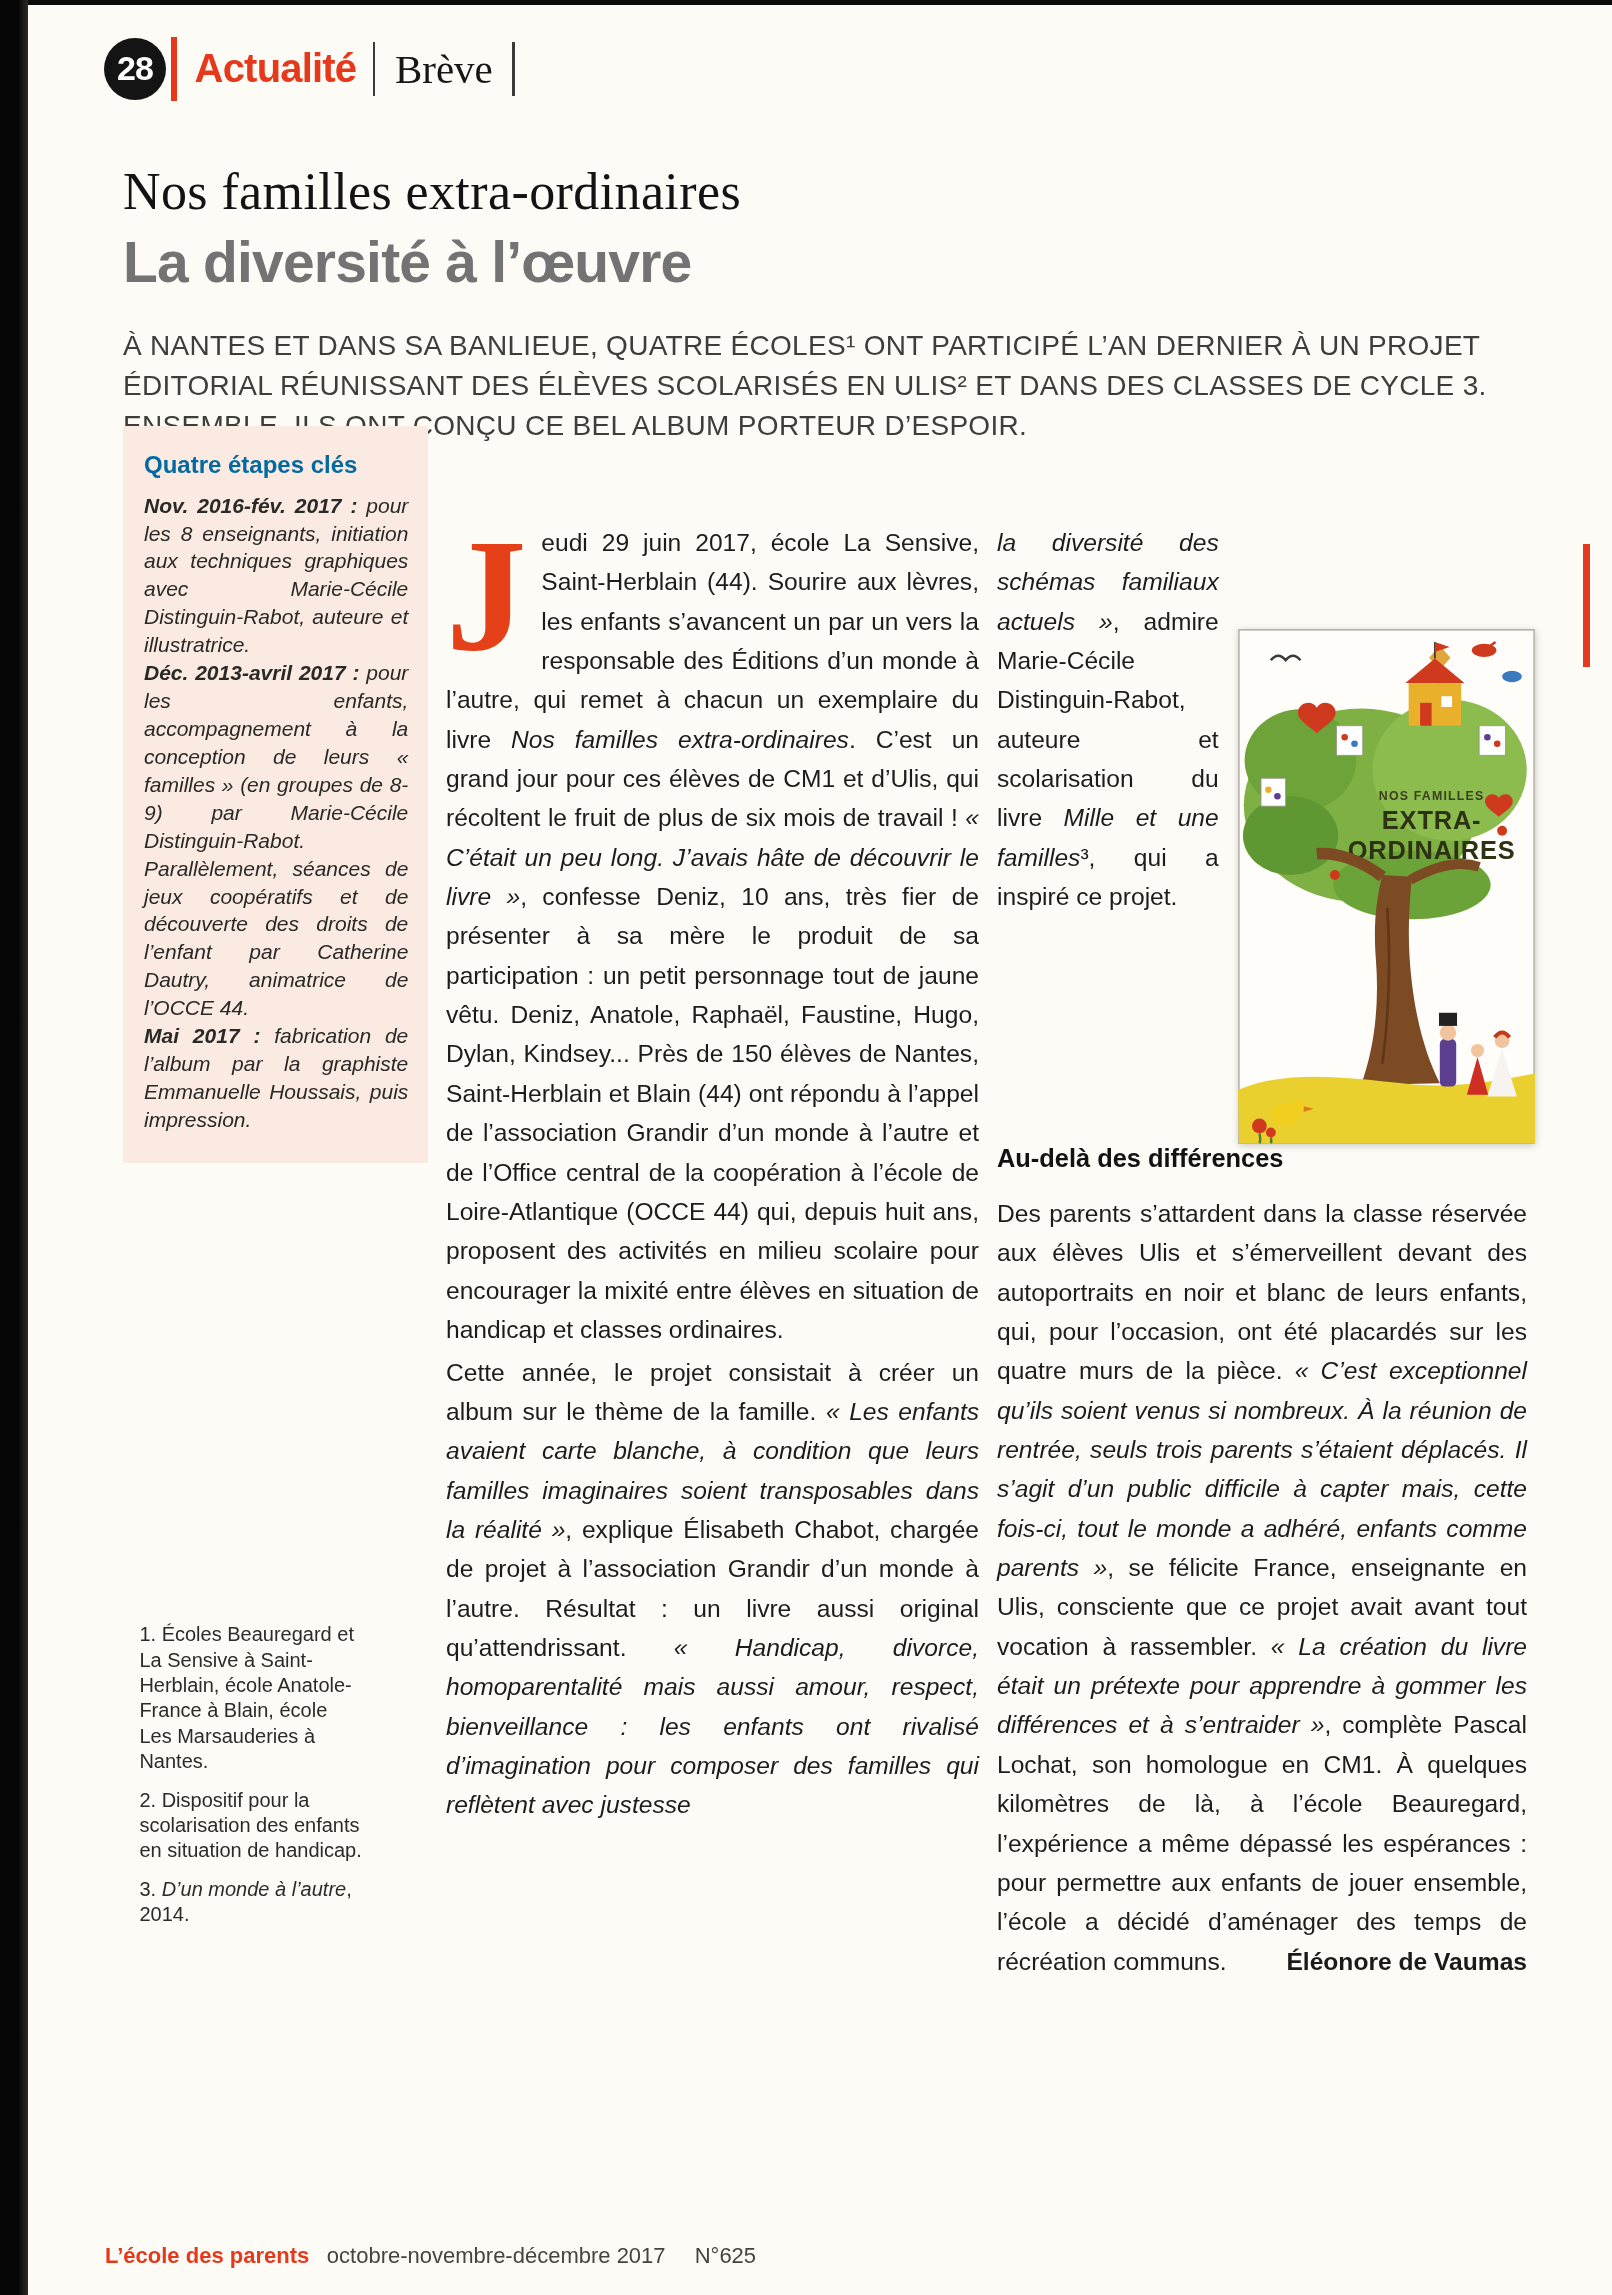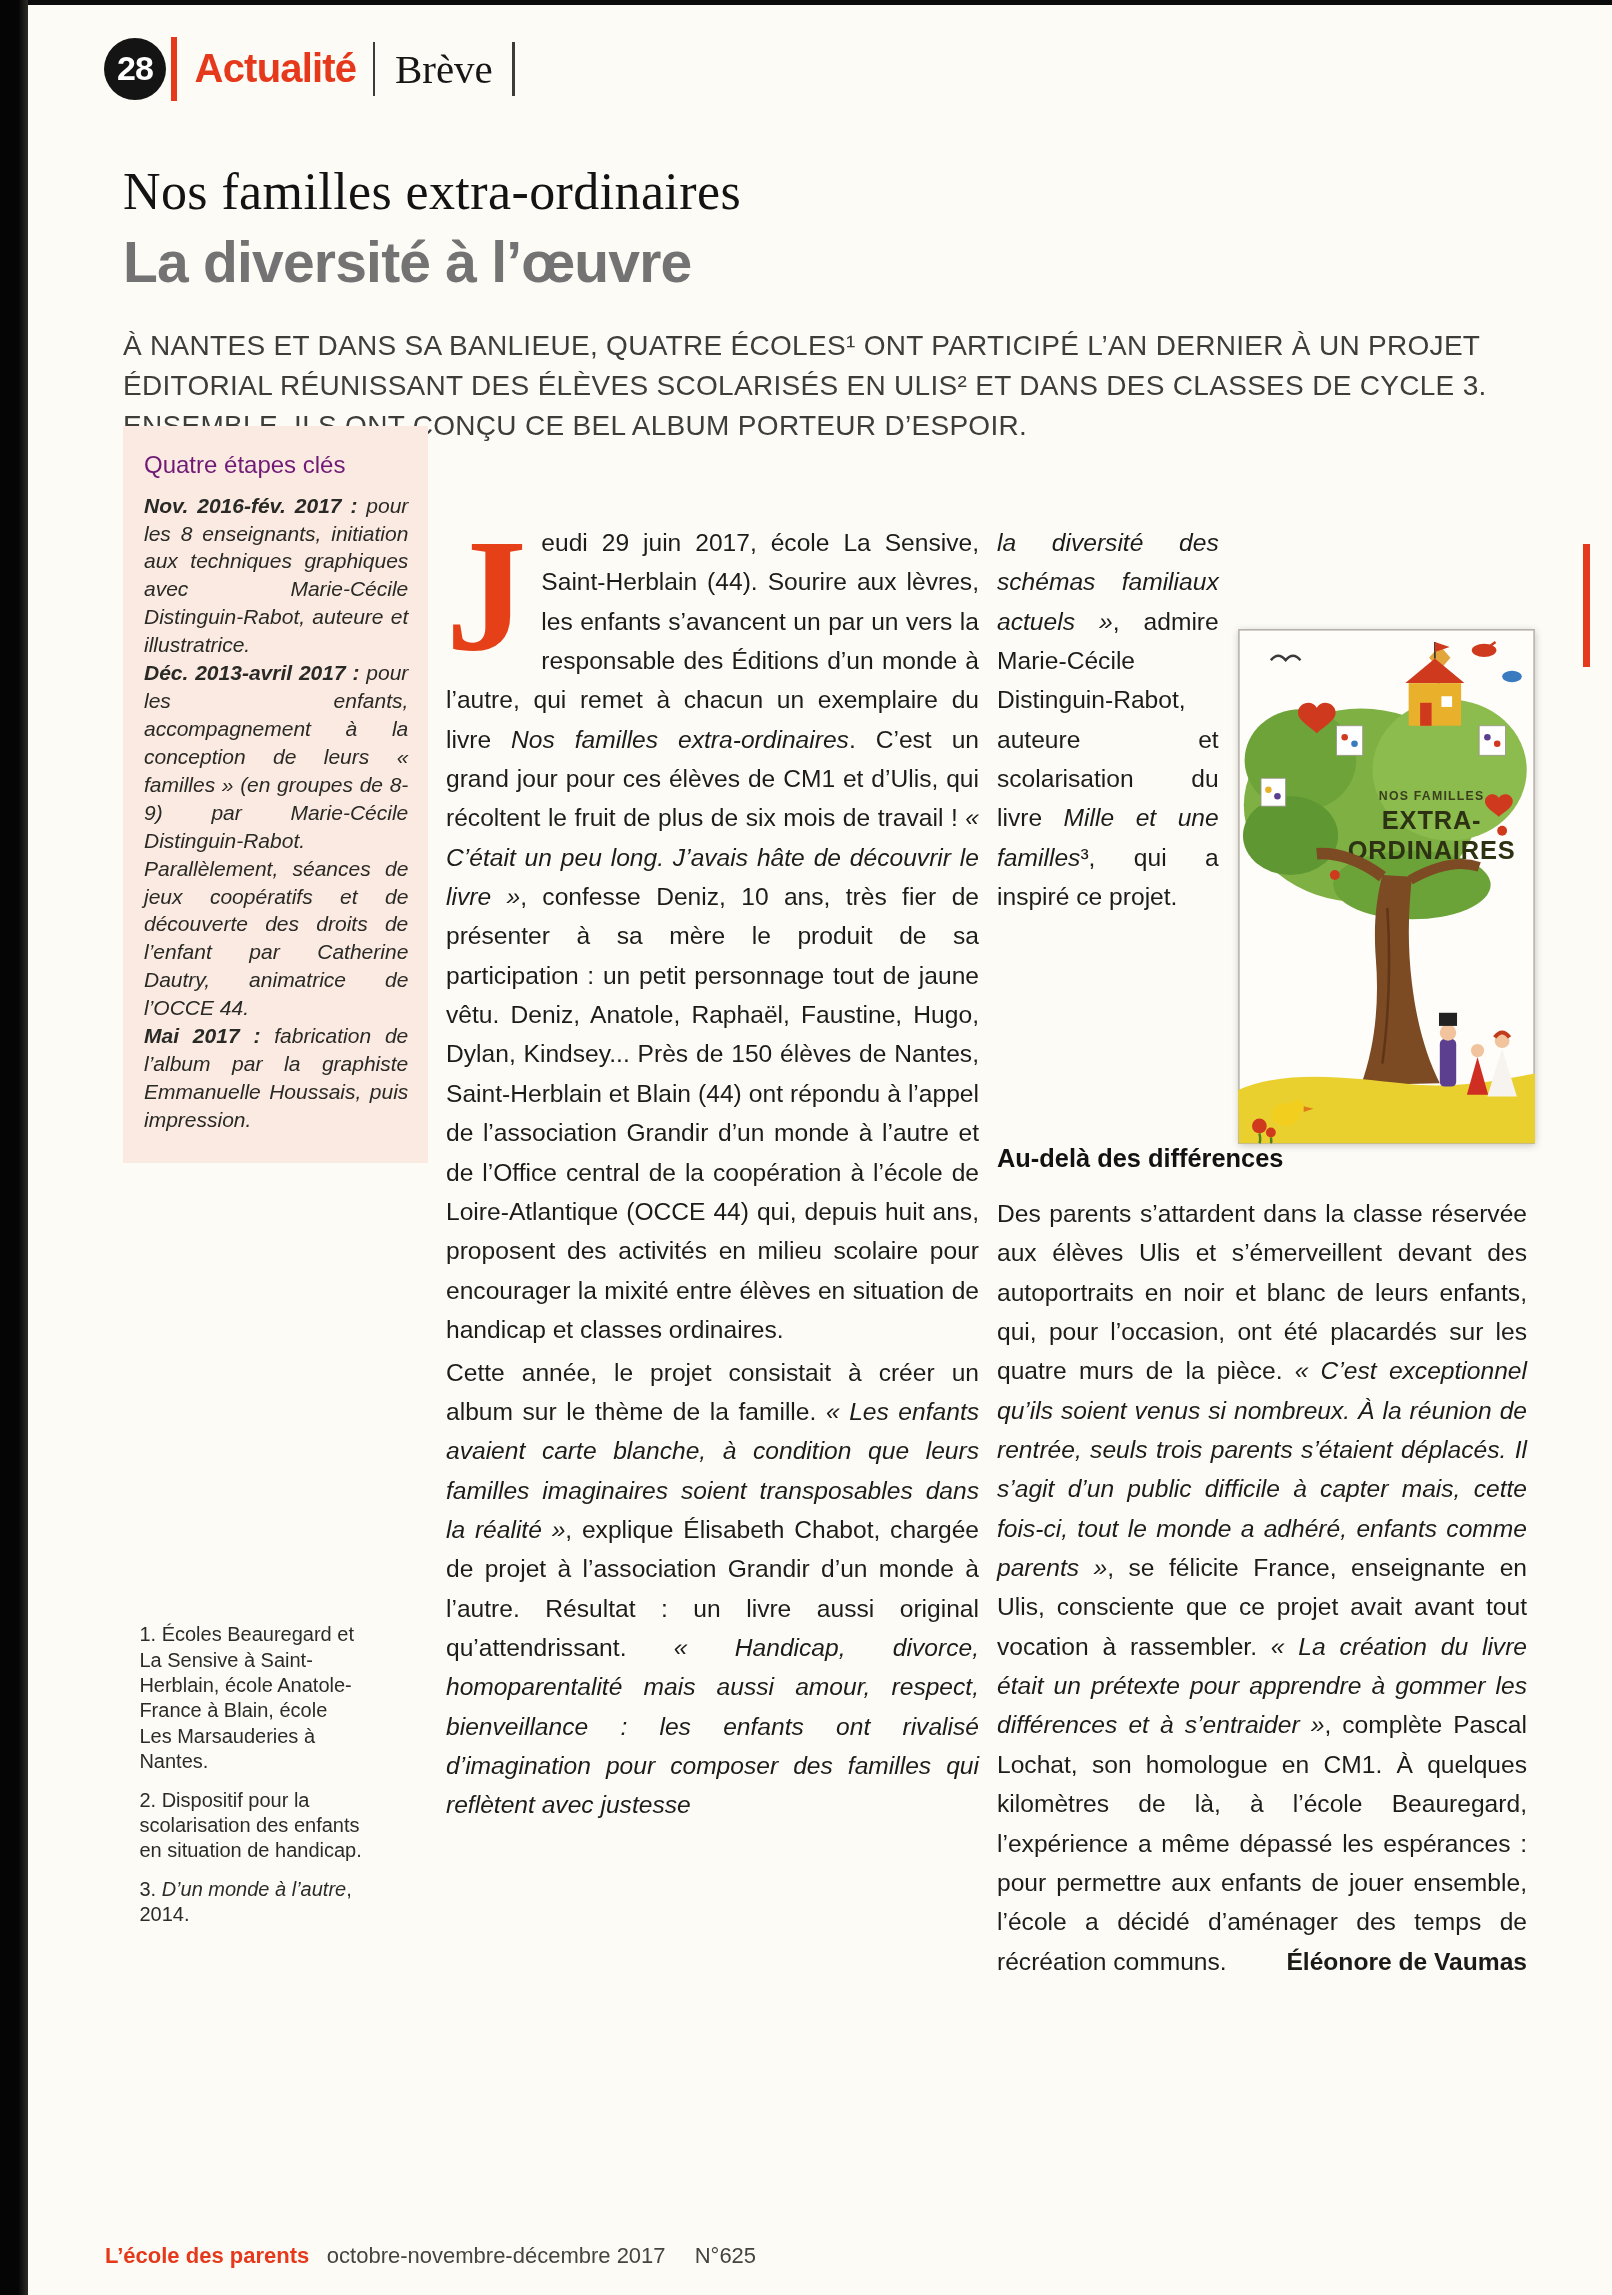--- a/index.html
+++ b/index.html
@@ -31,21 +31,21 @@
   .standfirst { margin:31px 0 0 0; font-size:28px; line-height:1.42; color:#3e3d3a; letter-spacing:0.3px; }
 
   
   .content { position:absolute; top:426px; left:123px; width:1404px; display:flex; gap:18px; align-items:flex-start; }
   .col-left  { width:305px; flex:none; }
   .col-mid   { width:533px; flex:none; padding-top:97px; }
   .col-right { width:530px; flex:none; padding-top:97px; }
 
   
   .keybox { background:#faeae1; padding:24.6px 19.7px 29.5px 21px; }
-  .keybox h3 { margin:0 0 13px 0; color:#701a75; font-size:24px; font-weight:normal; }
+  .keybox h3 { margin:0 0 13px 0; color:#0369a1; font-size:24px; font-weight:bold; }
   .keybox p { margin:0; font-size:21px; line-height:1.33; font-style:italic; color:#292926; text-align:justify; }
   .bd { font-weight:bold; }
   .it { font-style:italic; }
 
   
   .footnotes { margin:459px 0 0 16.4px; width:223px; font-size:20px; line-height:1.27; color:#2b2b28; }
   .footnotes p { margin:0 0 13px 0; }
 
   
   .p { margin:0; font-size:24.6px; line-height:1.6; text-align:justify; color:#1c1c1a; }

